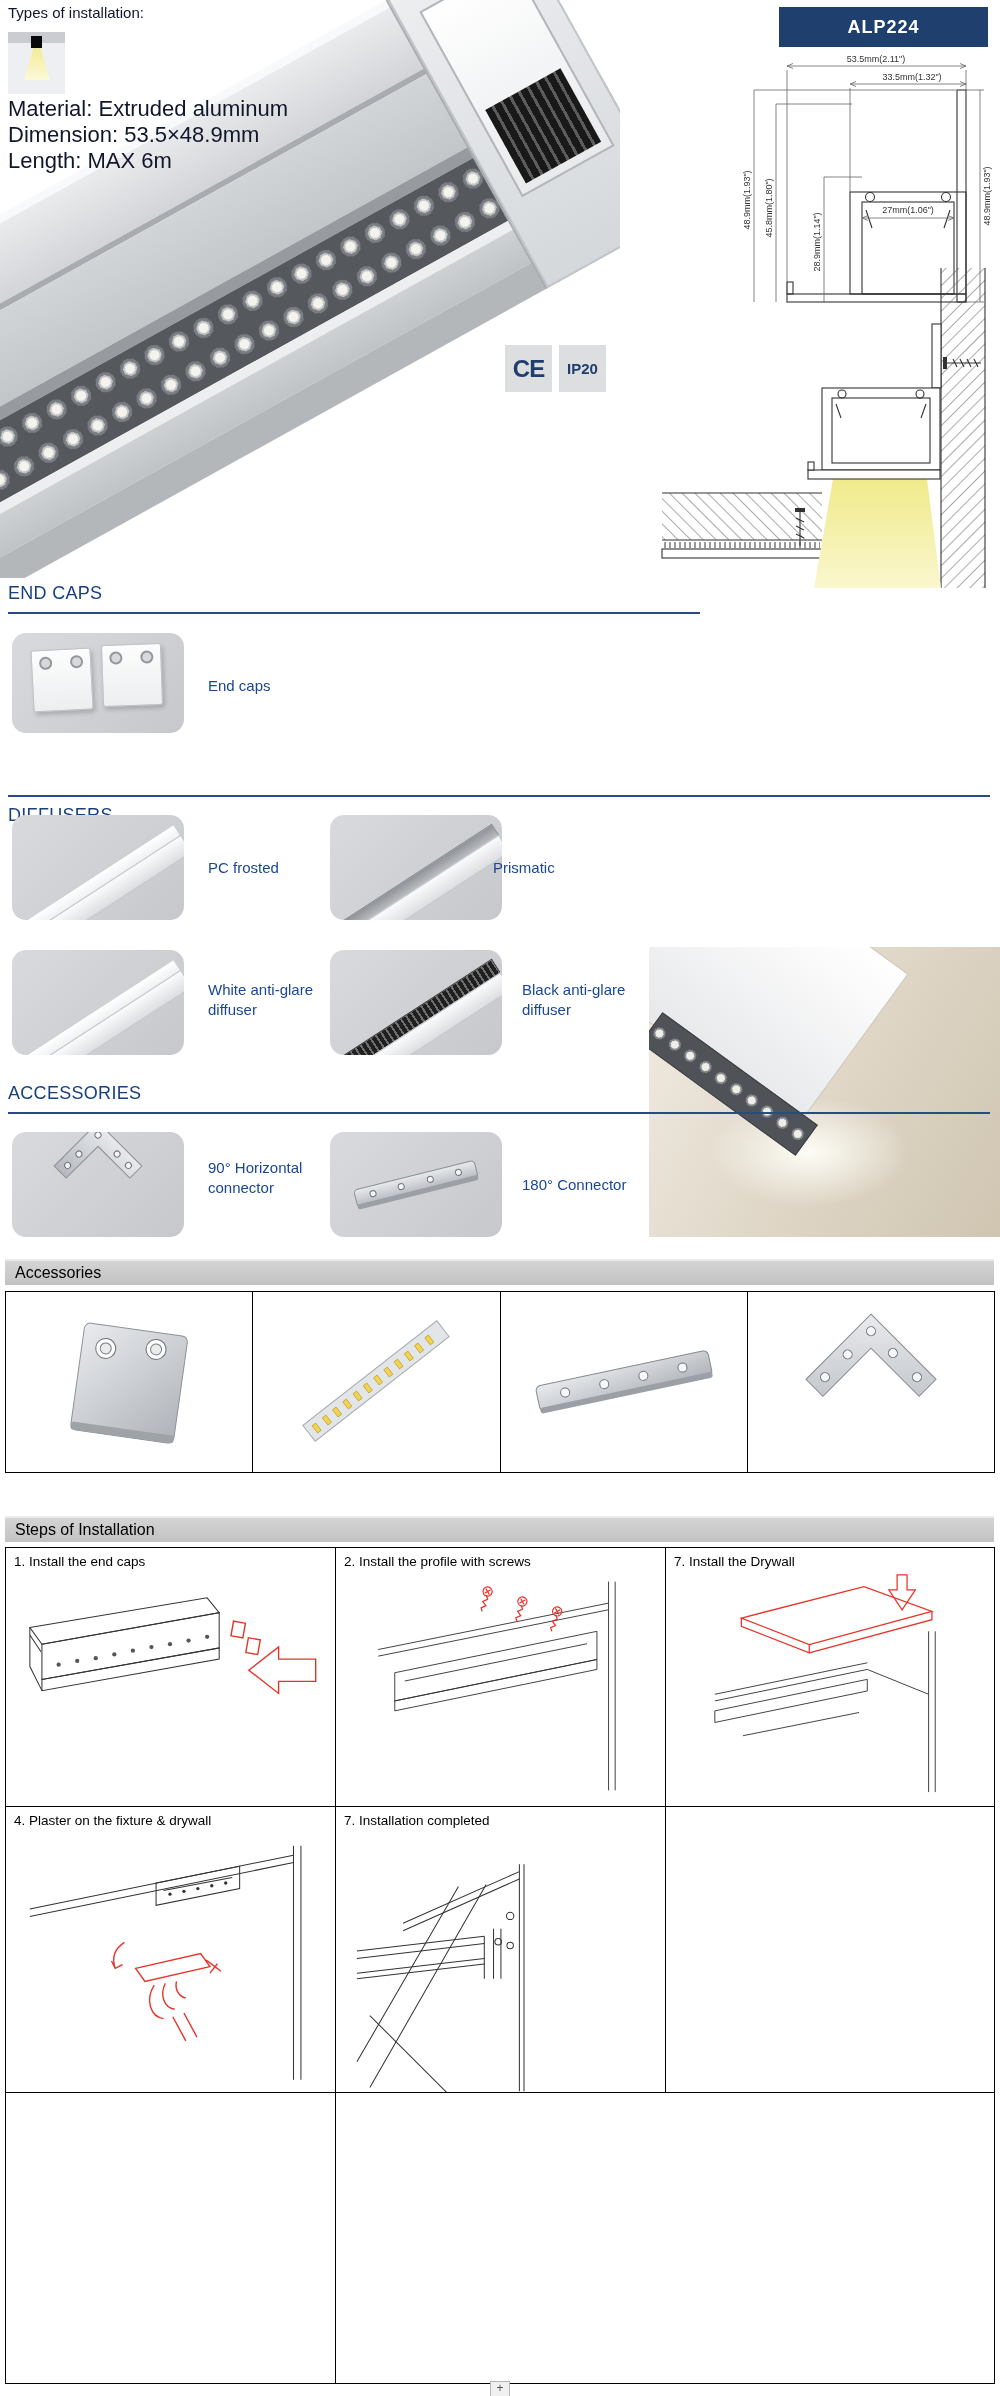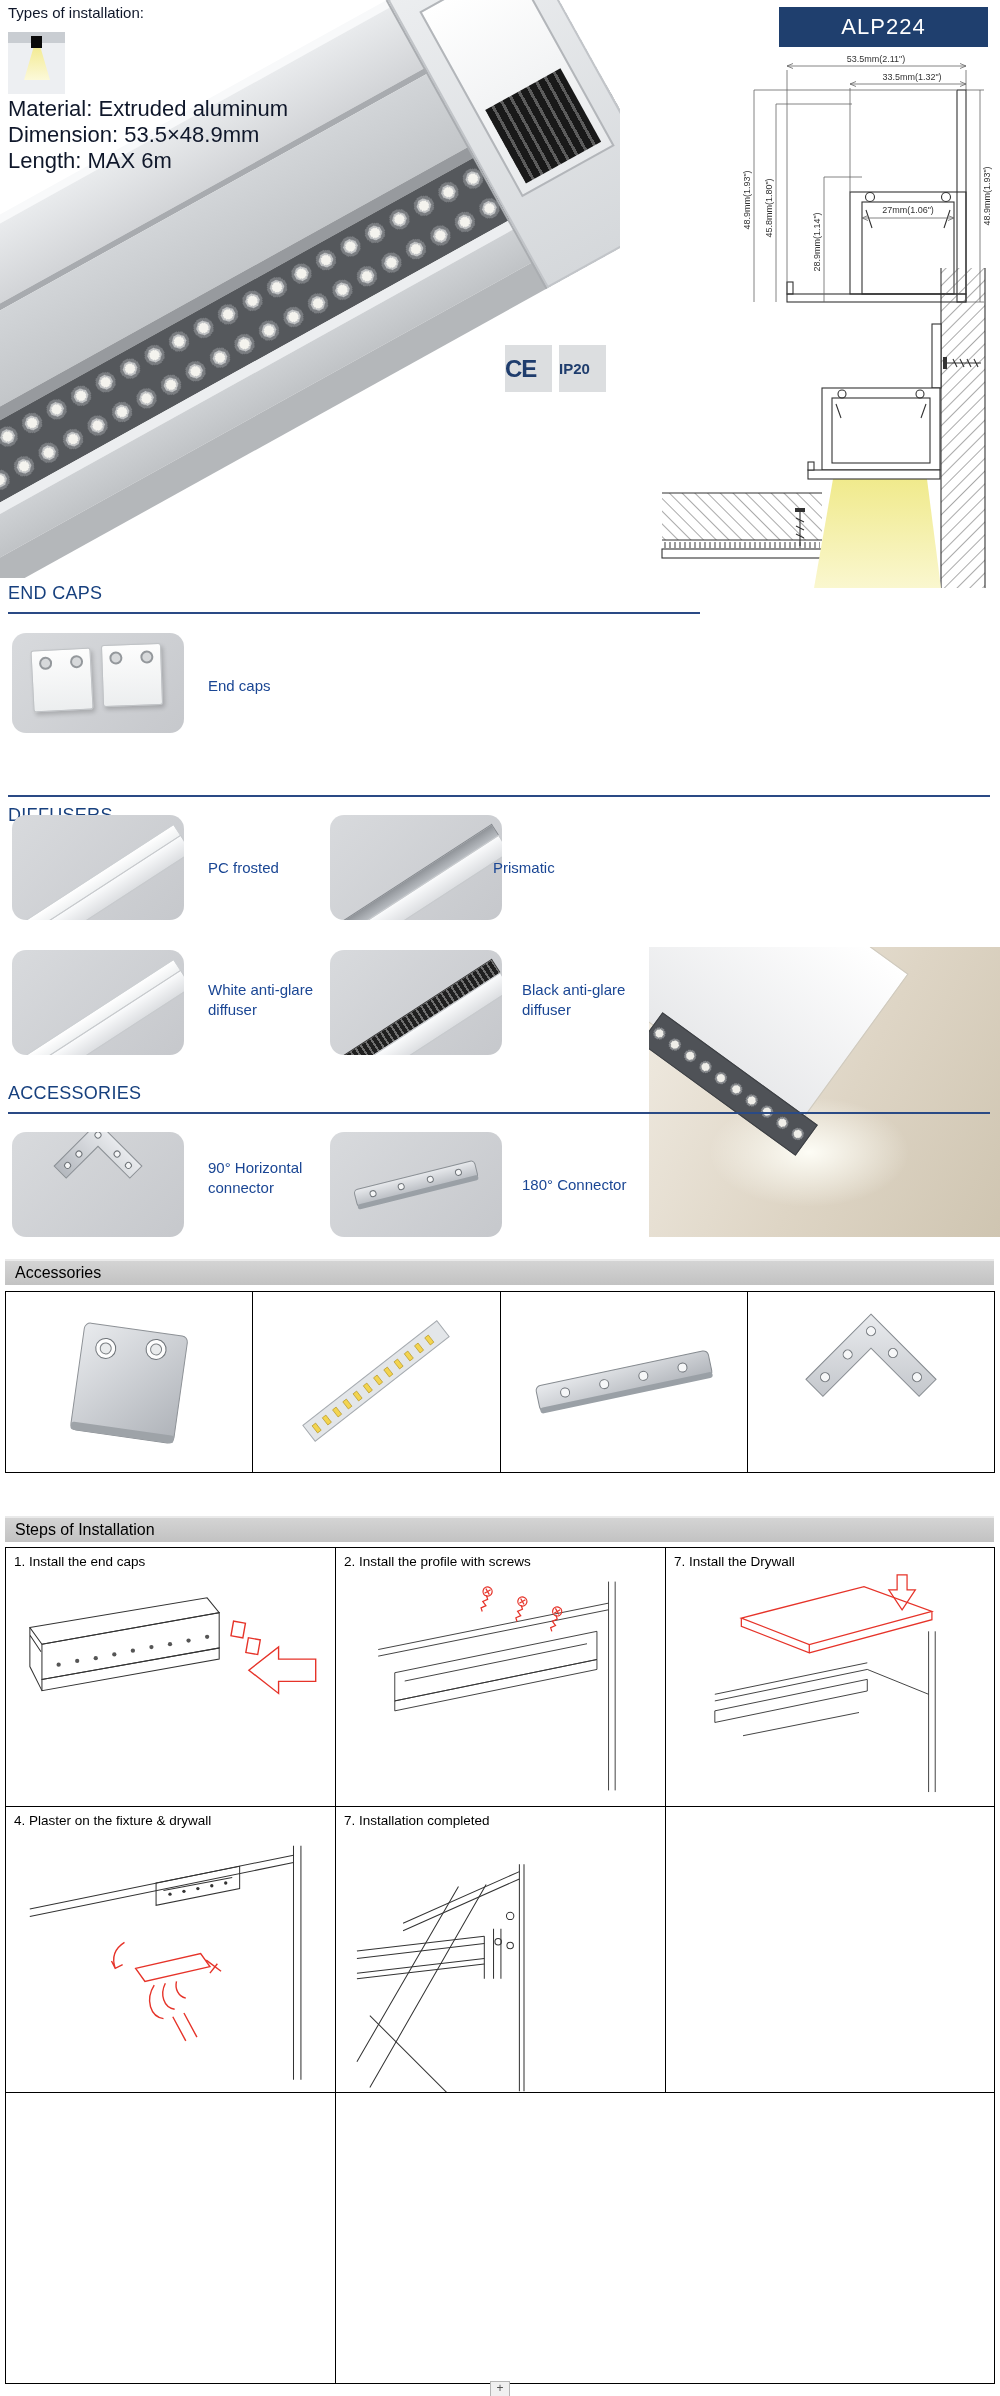--- a/index.html
+++ b/index.html
@@ -38,26 +38,26 @@
   .hb-lip{position:absolute;left:0;top:252px;width:100%;height:10px;background:#eceef0;}
   .hb-flange{position:absolute;left:0;top:262px;width:100%;height:38px;background:linear-gradient(#ced1d4,#c0c3c6);}
   .hb-bottom{position:absolute;left:0;top:300px;width:100%;height:30px;background:#b4b7ba;}
   .hb-end{position:absolute;right:0;top:0;width:150px;height:100%;
     background:linear-gradient(#eceef0,#d5d8db);border-left:2px solid #aaadb1;box-shadow:inset 0 0 0 2px #c2c5c9;}
   .hbe-cavity{position:absolute;left:22px;top:26px;right:22px;height:208px;
     background:linear-gradient(#ffffff,#e8eaec);border:2px solid #b3b6ba;}
   .hbe-fins{position:absolute;left:8px;right:8px;bottom:8px;height:84px;
     background:repeating-linear-gradient(90deg,#191919 0 7px,#5c5c5c 7px 10px);}
 
-  .badge{position:absolute;width:47px;height:47px;background:#dcdee0;display:flex;align-items:center;}
+  .badge{position:absolute;width:47px;height:47px;background:#dcdee0;display:flex;align-items:center;justify-content:center;}
   .ce{font-size:24px;font-weight:bold;color:#1f3d6d;letter-spacing:-1px;}
   .ip{font-size:15px;font-weight:bold;color:#1f3d6d;}
 
   .model-box{position:absolute;left:779px;top:7px;width:209px;height:40px;background:#1f3f6e;
-    color:#fff;font-size:22px;letter-spacing:1px;display:flex;align-items:center;justify-content:center;}
+    color:#fff;font-size:18px;letter-spacing:1px;display:flex;align-items:center;justify-content:center;font-weight:bold;}
 
   
   .cap{position:absolute;width:58px;height:60px;background:linear-gradient(#fdfdfd,#eceeef);
        border:1px solid #c0c3c6;border-radius:3px;box-shadow:2px 3px 4px rgba(0,0,0,.18);}
   .cap i{position:absolute;top:6px;width:9px;height:9px;border-radius:50%;
        background:#d7d9db;border:2px solid #94989c;}
   .cap i:first-child{left:7px;} .cap i:last-child{right:7px;}
 
   
   .dbar{position:absolute;left:-18px;top:62px;width:205px;height:32px;transform:rotate(-33deg);}

